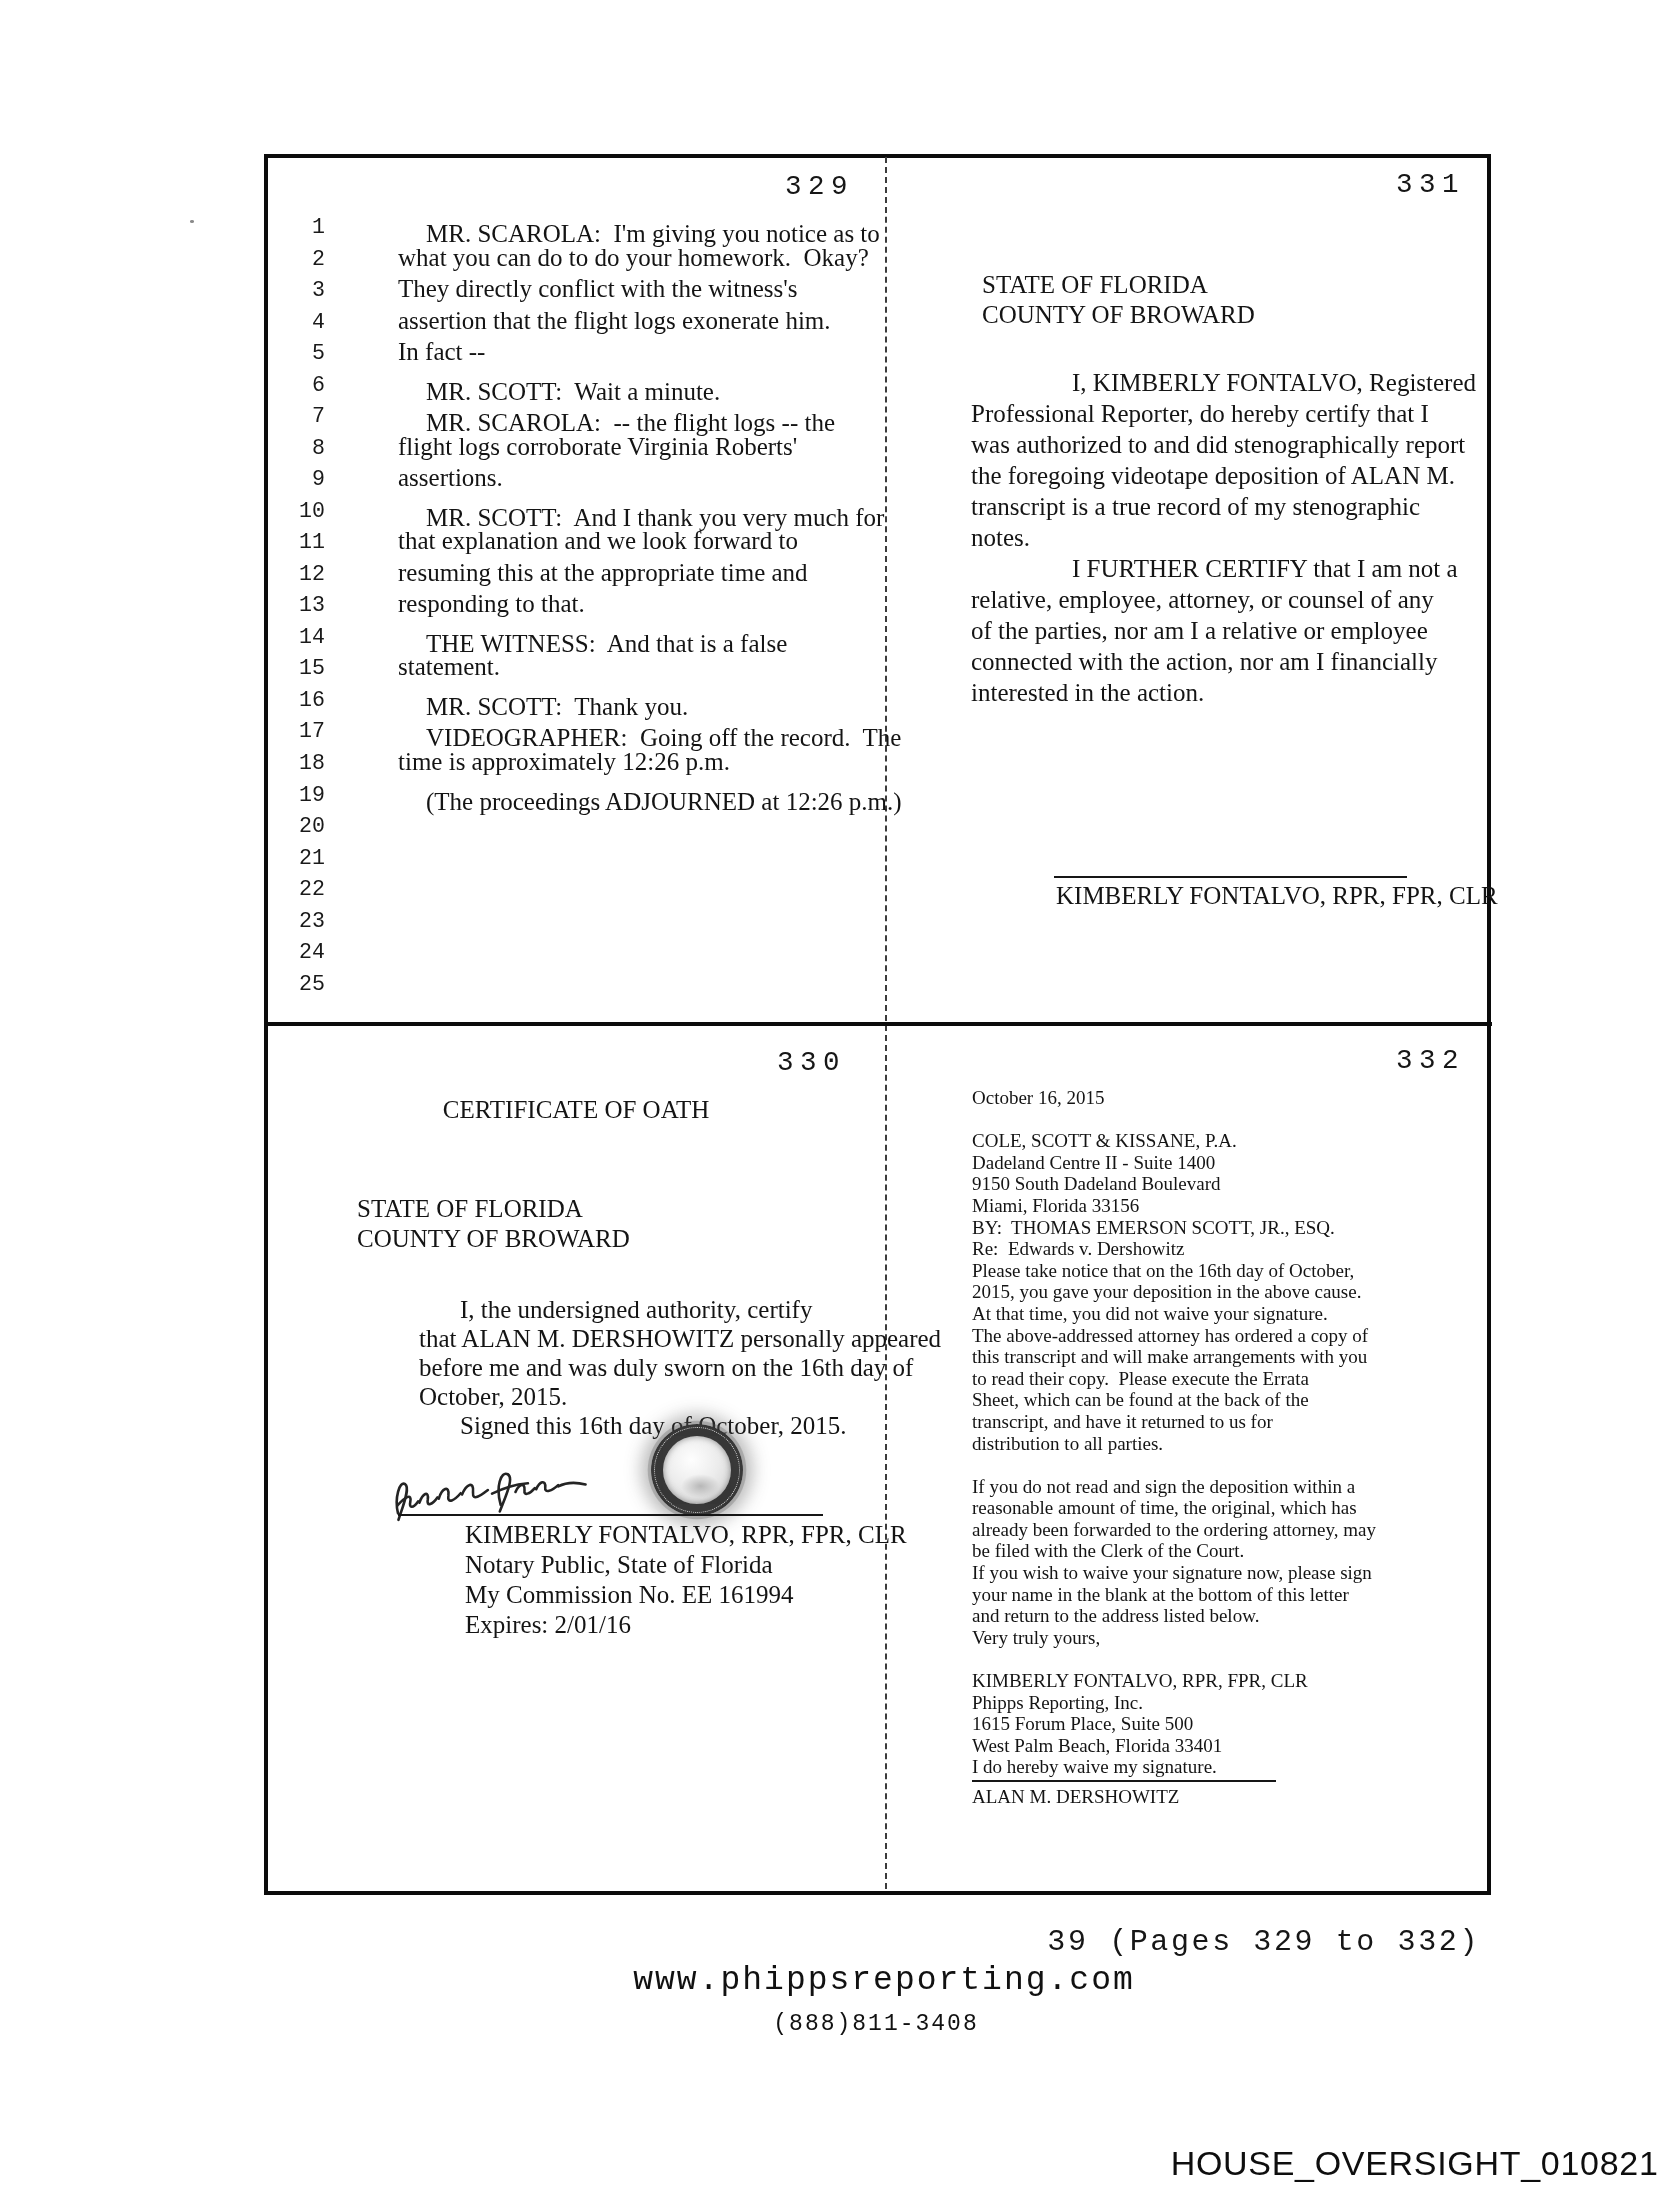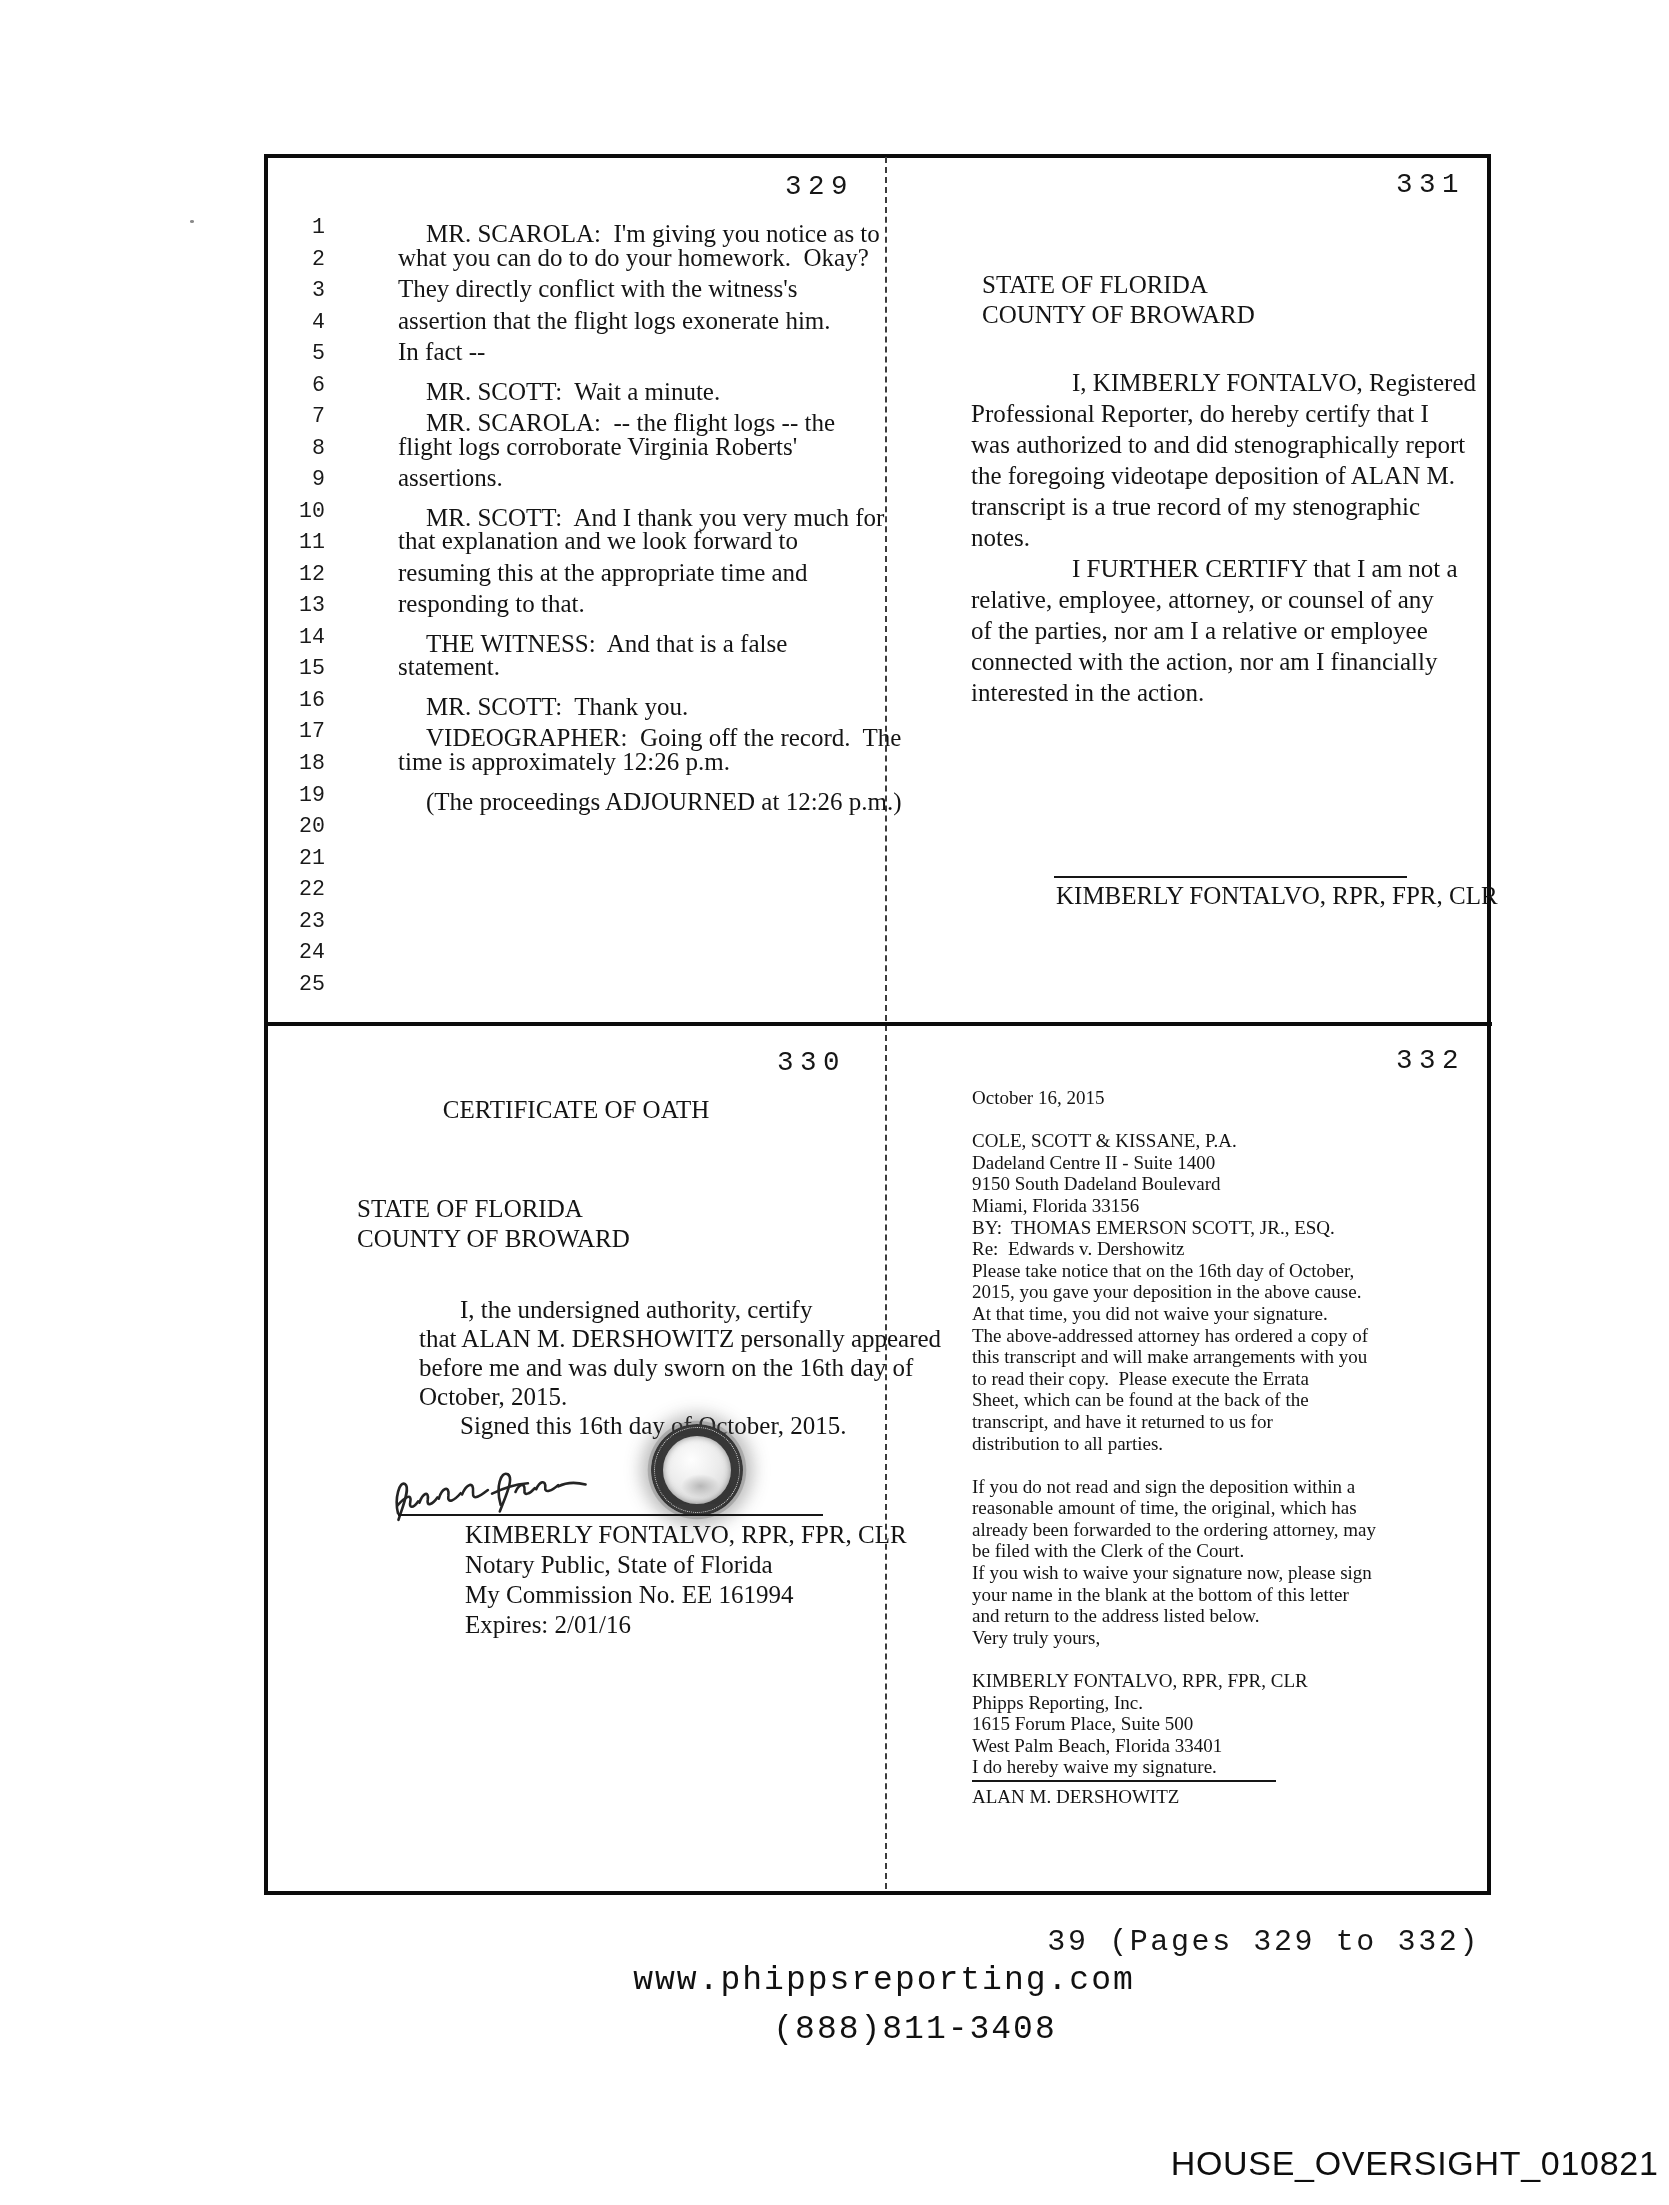--- a/index.html
+++ b/index.html
@@ -50,21 +50,21 @@
   .seal::after{content:"";position:absolute;left:18.3px;top:38px;width:39px;height:23.6px;
         background:radial-gradient(ellipse at center, rgba(120,120,120,0.45), rgba(120,120,120,0) 70%);}
   .signature{position:absolute;left:390px;top:1465px;width:203px;height:60px;transform:rotate(-4deg);}
   
   .q332-body{position:absolute;left:972px;top:1087px;width:517px;font-size:19px;line-height:21.6px;}
   .q332-rule{position:absolute;left:972px;top:1780px;width:304px;border-top:2px solid #161616;}
   .q332-signame{position:absolute;left:972px;top:1786px;font-size:19px;white-space:pre;}
   
   .f-pagesum{position:absolute;right:189px;top:1909px;font-size:30px;letter-spacing:2.6px;color:#161616;margin-top:16px;}
   .f-web{position:absolute;left:884px;top:1962px;transform:translateX(-50%);font-size:33px;letter-spacing:2px;color:#111;}
-  .f-phone{position:absolute;left:915px;top:2011px;transform:translateX(-50%);font-size:33px;letter-spacing:2px;color:#111;}
+  .f-phone{position:absolute;left:876px;top:2011px;transform:translateX(-50%);font-size:23px;letter-spacing:2px;color:#111;}
   .f-mark{position:absolute;right:10.5px;top:2144px;font-family:"Liberation Sans",sans-serif;
           font-size:34px;color:#0e0e0e;letter-spacing:0.7px;}
 </style>
 </head>
 <body>
 
 <div class="page">
 
   <div class="sheet-border"></div>
   <div class="divider-v"></div>

